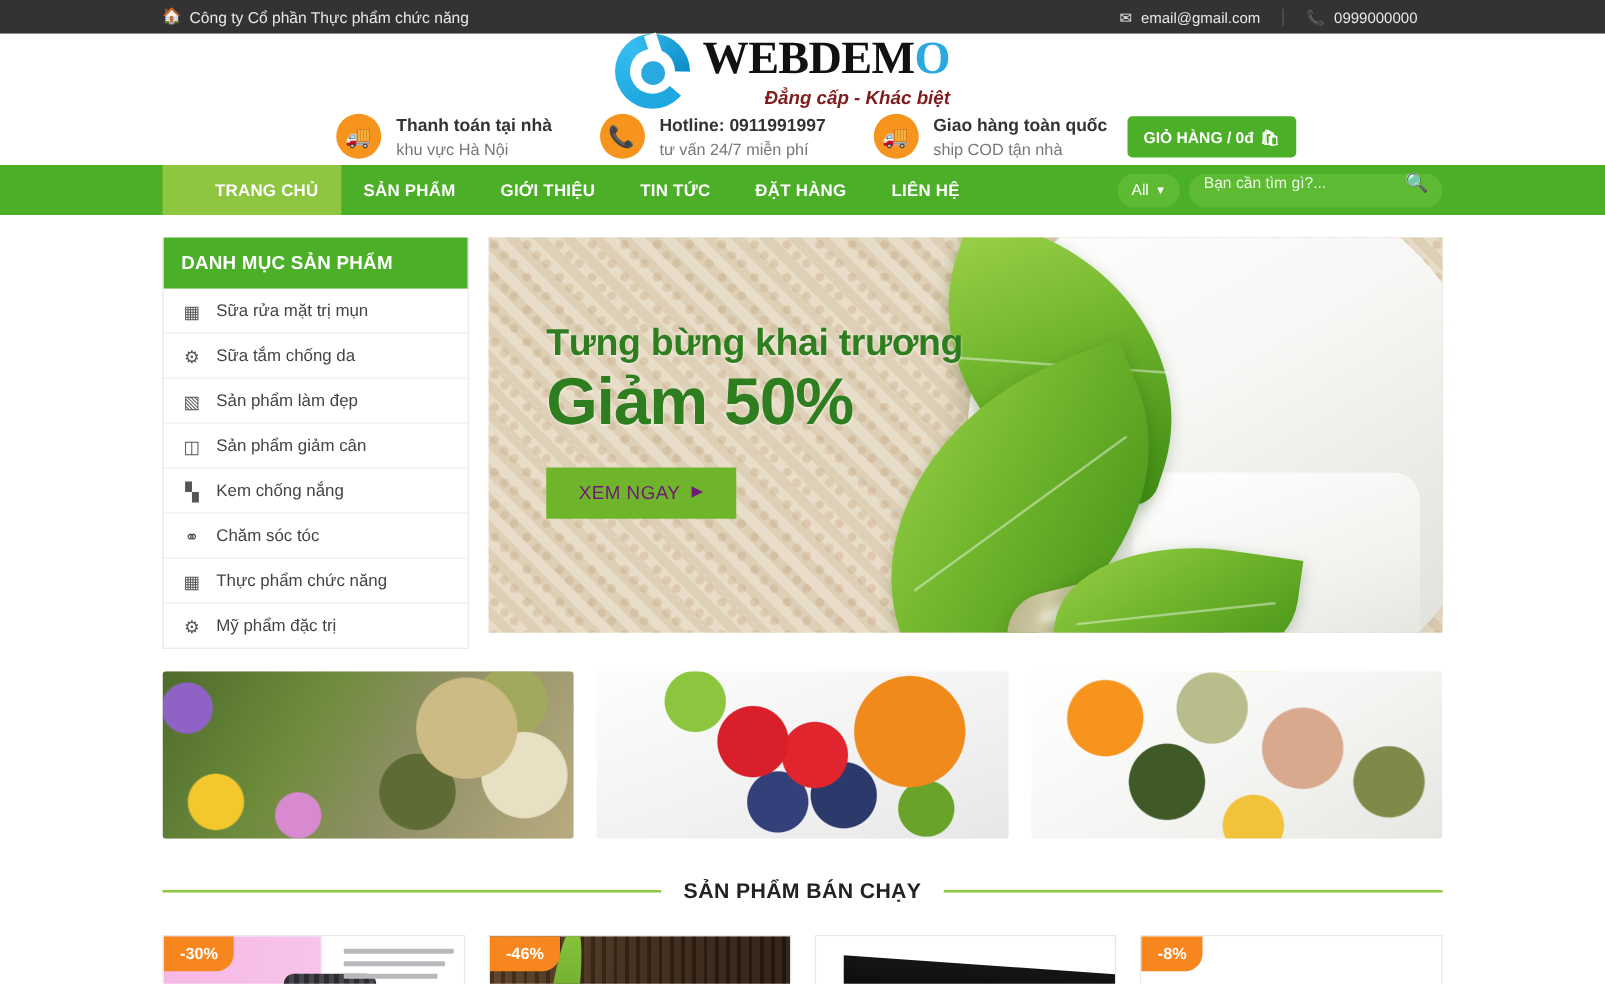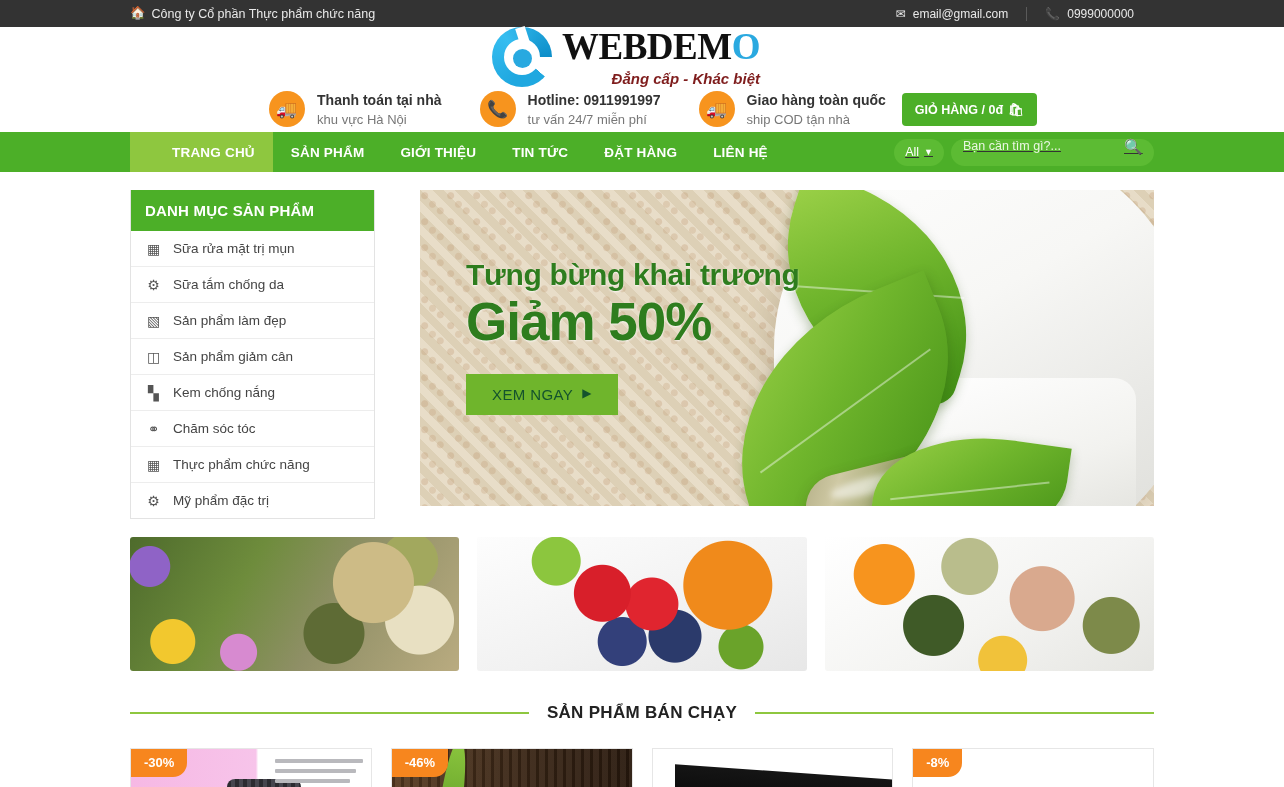--- a/index.html
+++ b/index.html
@@ -123,21 +123,21 @@
     display: flex; align-items: center;
     padding: 0 18px;
     color: #ffffff;
     font-size: 13.5px; font-weight: 700;
     letter-spacing: 0.2px;
     text-decoration: none;
     cursor: pointer;
     white-space: nowrap;
   }
   .nav-item.active { background: #8ec73f; padding-left: 42px; }
-  .nav-search { margin-left: auto; display: flex; align-items: center; gap: 7px; text-decoration: underline; }
+  .nav-search { margin-left: auto; display: flex; align-items: center; gap: 7px; }
   .sel-all {
     background: #5cbb33;
     border-radius: 14px;
     height: 27px;
     display: flex; align-items: center; gap: 5px;
     padding: 0 11px;
     color: #fff; font-size: 12.5px;
     cursor: pointer;
   }
   .search-box {
@@ -188,21 +188,20 @@
     flex: 1; height: 316px;
     position: relative; overflow: hidden;
     background:
       radial-gradient(circle at 18% 22%, rgba(190,150,110,.30) 0 3px, transparent 4px),
       radial-gradient(circle at 48% 55%, rgba(190,150,110,.26) 0 3px, transparent 4px),
       radial-gradient(circle at 78% 80%, rgba(190,150,110,.28) 0 3px, transparent 4px),
       repeating-linear-gradient(45deg, #e8ddc8 0 8px, #ddd0b6 8px 16px),
       repeating-linear-gradient(-45deg, rgba(255,255,255,.45) 0 8px, rgba(220,205,180,.35) 8px 16px),
       #e3d8c2;
     background-size: 26px 26px, 26px 26px, 26px 26px, auto, auto, auto;
-    margin-left: 29px;
   }
   .hero-bottle {
     position: absolute; right: -40px; top: -50px;
     width: 420px; height: 420px;
     border-radius: 50% 50% 46% 46%;
     background: linear-gradient(150deg, #ffffff 0%, #f7f7f5 42%, #e9e9e6 70%, #dcdcd7 100%);
     box-shadow: -10px 14px 26px rgba(120,100,70,.18);
   }
   .hero-cap {
     position: absolute; right: 18px; top: 188px;
@@ -247,21 +246,21 @@
   }
   .hero-l2 {
     font-size: 53px; font-weight: 700; color: #2e7d1e;
     line-height: 1.05; margin-top: 2px;
     text-shadow: 0 1px 2px rgba(255,255,255,.8);
     letter-spacing: -1px;
   }
   .hero-cta {
     display: inline-flex; align-items: flex-start; gap: 9px;
     margin-top: 24px;
-    background: #6fb52c; color: #14532d;
+    background: #6fb52c; color: #701a75;
     font-size: 15px; font-weight: 500;
     padding: 12px 26px;
     border: none; cursor: pointer;
     font-family: "Liberation Sans", sans-serif;
     letter-spacing: 0.4px;
   }
 
   
   .promos { display: flex; gap: 18px; margin-top: 18px; }
   .promo {

